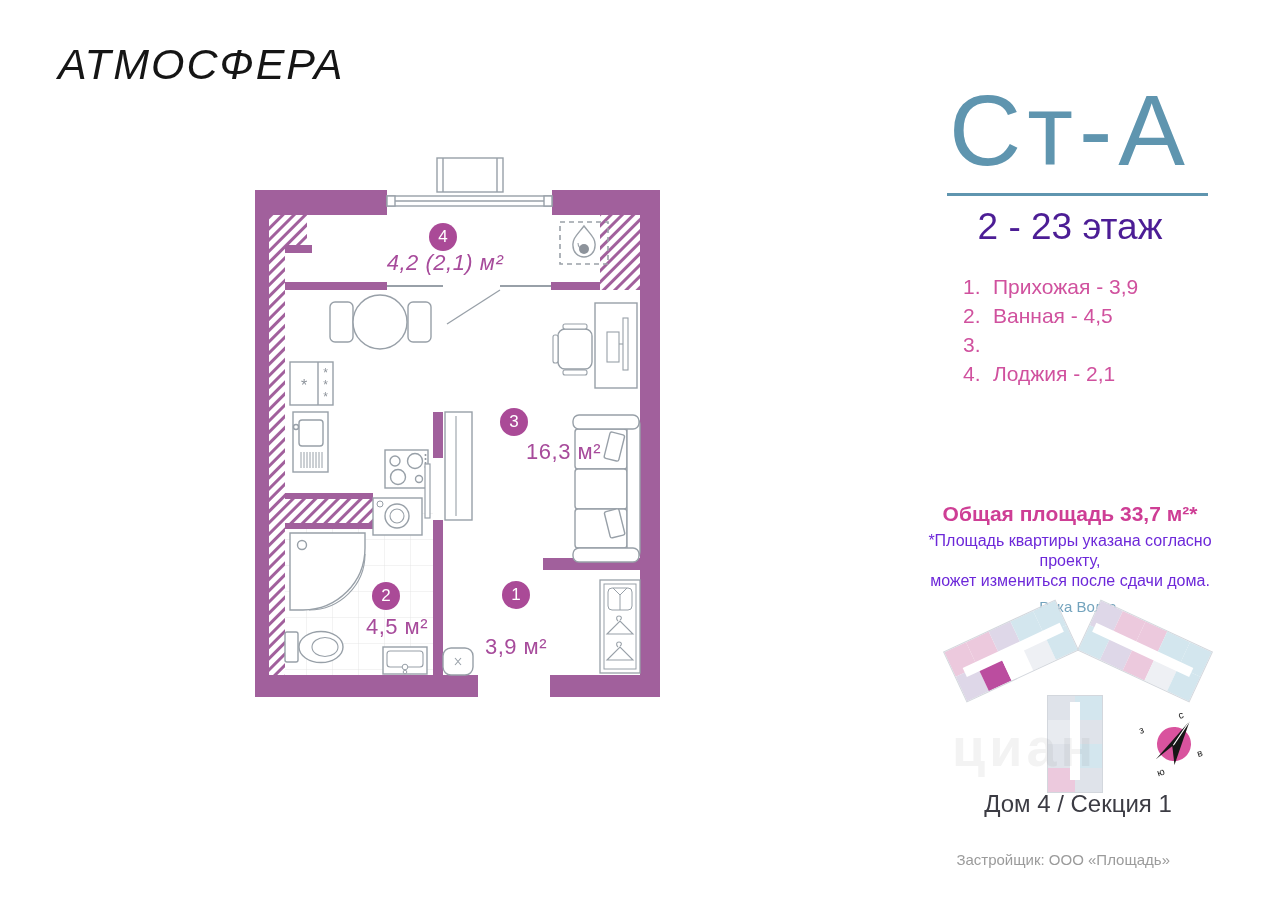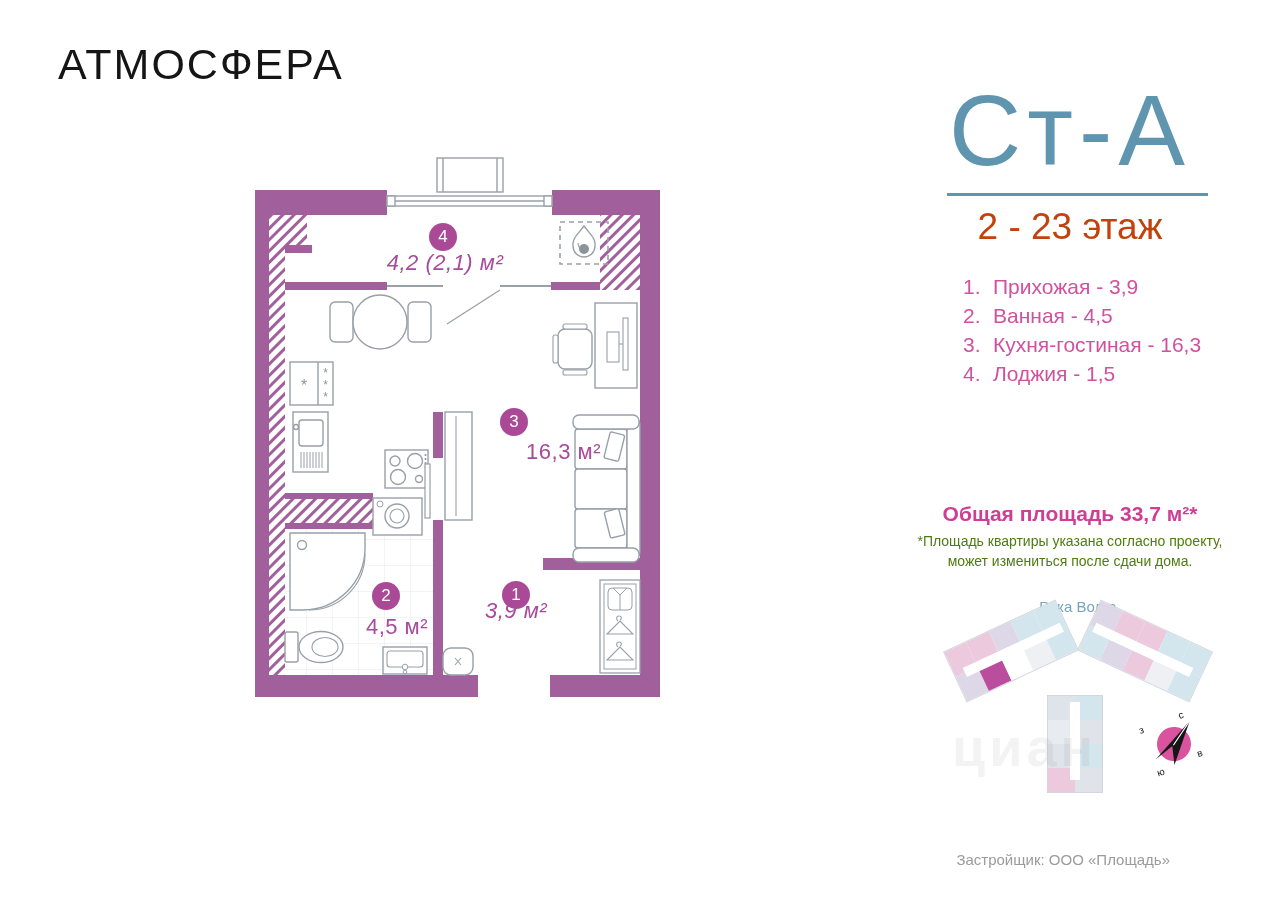--- a/index.html
+++ b/index.html
@@ -3,36 +3,36 @@
 <meta charset="utf-8">
 <style>
   html,body{margin:0;padding:0;}
   body{
     width:1280px;height:905px;position:relative;background:#fff;overflow:hidden;
     font-family:"Liberation Sans", sans-serif;color:#222;
   }
   .abs{position:absolute;}
 
   
-  .logo{left:58px;top:40px;font-size:43px;font-weight:300;letter-spacing:2px;color:#151515;}
+  .logo{left:58px;top:40px;font-size:43px;font-weight:300;letter-spacing:2px;color:#151515;font-style:italic;}
 
   
   .type-title{left:915px;top:78px;width:310px;text-align:center;font-size:100px;line-height:1.05;
     font-weight:300;color:#5f95af;letter-spacing:6px;}
   .title-rule{left:947px;top:193px;width:261px;height:3px;background:#5f95af;}
-  .floors{left:915px;top:206px;width:310px;text-align:center;font-size:37px;font-weight:300;color:#c2410c;}
+  .floors{left:915px;top:206px;width:310px;text-align:center;font-size:37px;font-weight:300;color:#4c1d95;}
 
   
   .room-list{left:963px;top:272px;width:290px;list-style:none;margin:0;padding:0;}
   .room-list li{display:flex;font-size:21px;line-height:29px;color:#d0519e;}
   .room-list .num{width:30px;flex:0 0 30px;}
 
   
   .area-title{left:915px;top:502px;width:310px;text-align:center;font-size:21px;font-weight:bold;color:#ce3e95;}
-  .area-note{left:910px;top:531px;width:320px;text-align:center;font-size:14px;line-height:20px;color:#4d7c0f;}
+  .area-note{left:910px;top:531px;width:320px;text-align:center;font-size:16px;line-height:20px;color:#6d28d9;}
 
   
   .floorplan{left:255px;top:150px;width:410px;height:560px;}
   .marker{position:absolute;width:28px;height:28px;border-radius:50%;background:#aa4a97;color:#fff;
     display:flex;align-items:center;justify-content:center;font-size:17px;}
   .plan-label{position:absolute;text-align:center;color:#a74b9b;font-size:22px;letter-spacing:.5px;}
 
   
   .siteplan{left:950px;top:598px;width:256px;height:225px;}
   .river{position:absolute;left:0;right:0;top:0;text-align:center;font-size:15px;color:#73a3bd;}
@@ -67,25 +67,24 @@
   <li>
     <span class="num">1.</span>
     <span>Прихожая - 3,9</span>
   </li>
   <li>
     <span class="num">2.</span>
     <span>Ванная - 4,5</span>
   </li>
   <li>
     <span class="num">3.</span>
-    <span>Кухня-гостиная - 16,3</span>
   </li>
   <li>
     <span class="num">4.</span>
-    <span>Лоджия - 1,5</span>
+    <span>Лоджия - 2,1</span>
   </li>
 </ul>
 
 <div class="abs area-title">Общая площадь 33,7 м²*</div>
 <div class="abs area-note">
   <span>*Площадь квартиры указана согласно проекту,</span><br>
   <span>может измениться после сдачи дома.</span>
 </div>
 
 <div class="abs floorplan">
@@ -285,21 +284,21 @@
   <div class="plan-label" style="left:186px;top:289px;width:160px;text-align:right;">16,3 м²</div>
 
   <div class="marker" style="left:117px;top:432px;">
     <span>2</span>
   </div>
   <div class="plan-label" style="left:62px;top:464px;width:160px;">4,5 м²</div>
 
   <div class="marker" style="left:247px;top:431px;">
     <span>1</span>
   </div>
-  <div class="plan-label" style="left:181px;top:448px;width:160px;font-style:italic;">3,9 м²</div>
+  <div class="plan-label" style="left:181px;top:484px;width:160px;">3,9 м²</div>
 </div>
 
 <div class="abs siteplan">
   <div class="river">Река Волга</div>
 
   <div class="wing wing-tl">
     <div class="row">
       <span style="background:#ecc9dd"></span>
         <span style="background:#ecc9dd"></span>
       <span style="background:#ded7e8"></span>
@@ -357,15 +356,16 @@
       <polygon points="49,10 21,47 25,27" fill="#161616"></polygon>
       <line x1="49" y1="10" x2="26" y2="28" stroke="#fff" stroke-width="1.2"></line>
     </svg>
     <span class="pt" style="left:40px;top:-4px;">с</span>
     <span class="pt" style="left:46px;top:38px;">в</span>
     <span class="pt" style="left:2px;top:44px;">ю</span>
     <span class="pt" style="left:-2px;top:-2px;">з</span>
   </div>
 
   <div class="watermark">циан</div>
+  <div class="house-label">Дом 4 / Секция 1</div>
 </div>
 
 <div class="abs developer">Застройщик: ООО «Площадь»</div>
 
 </body></html>

